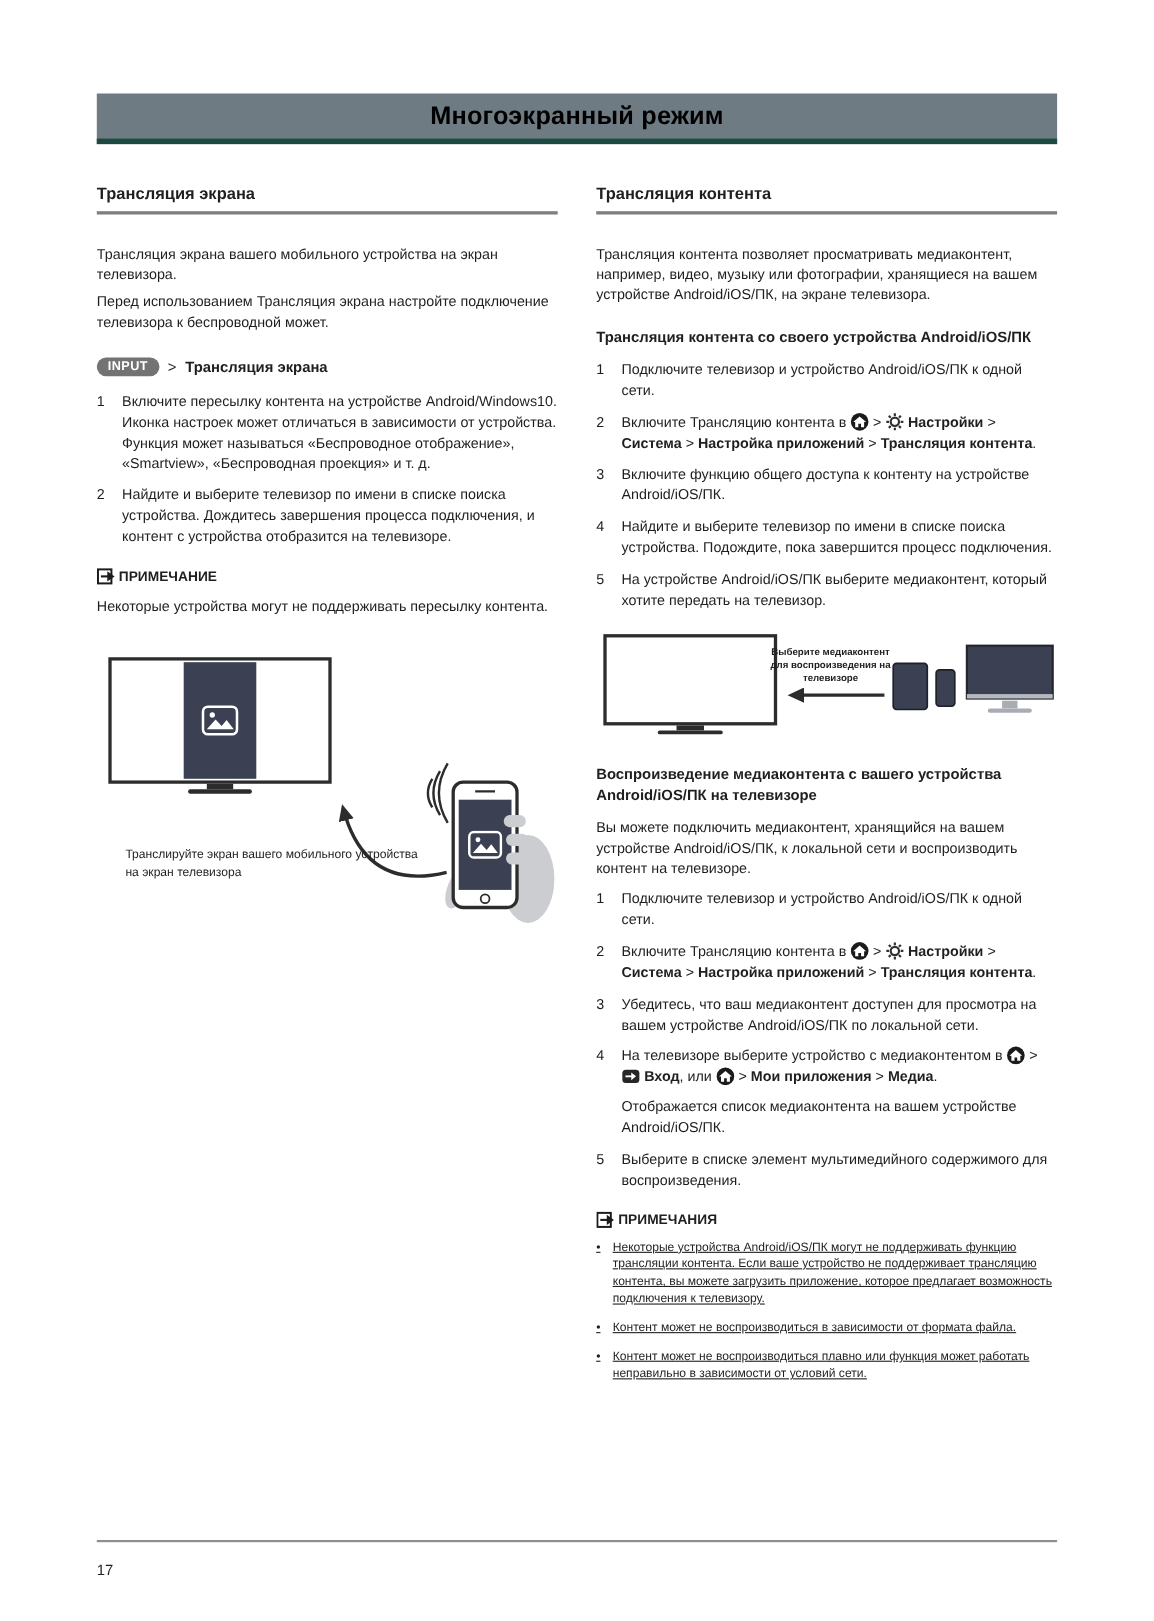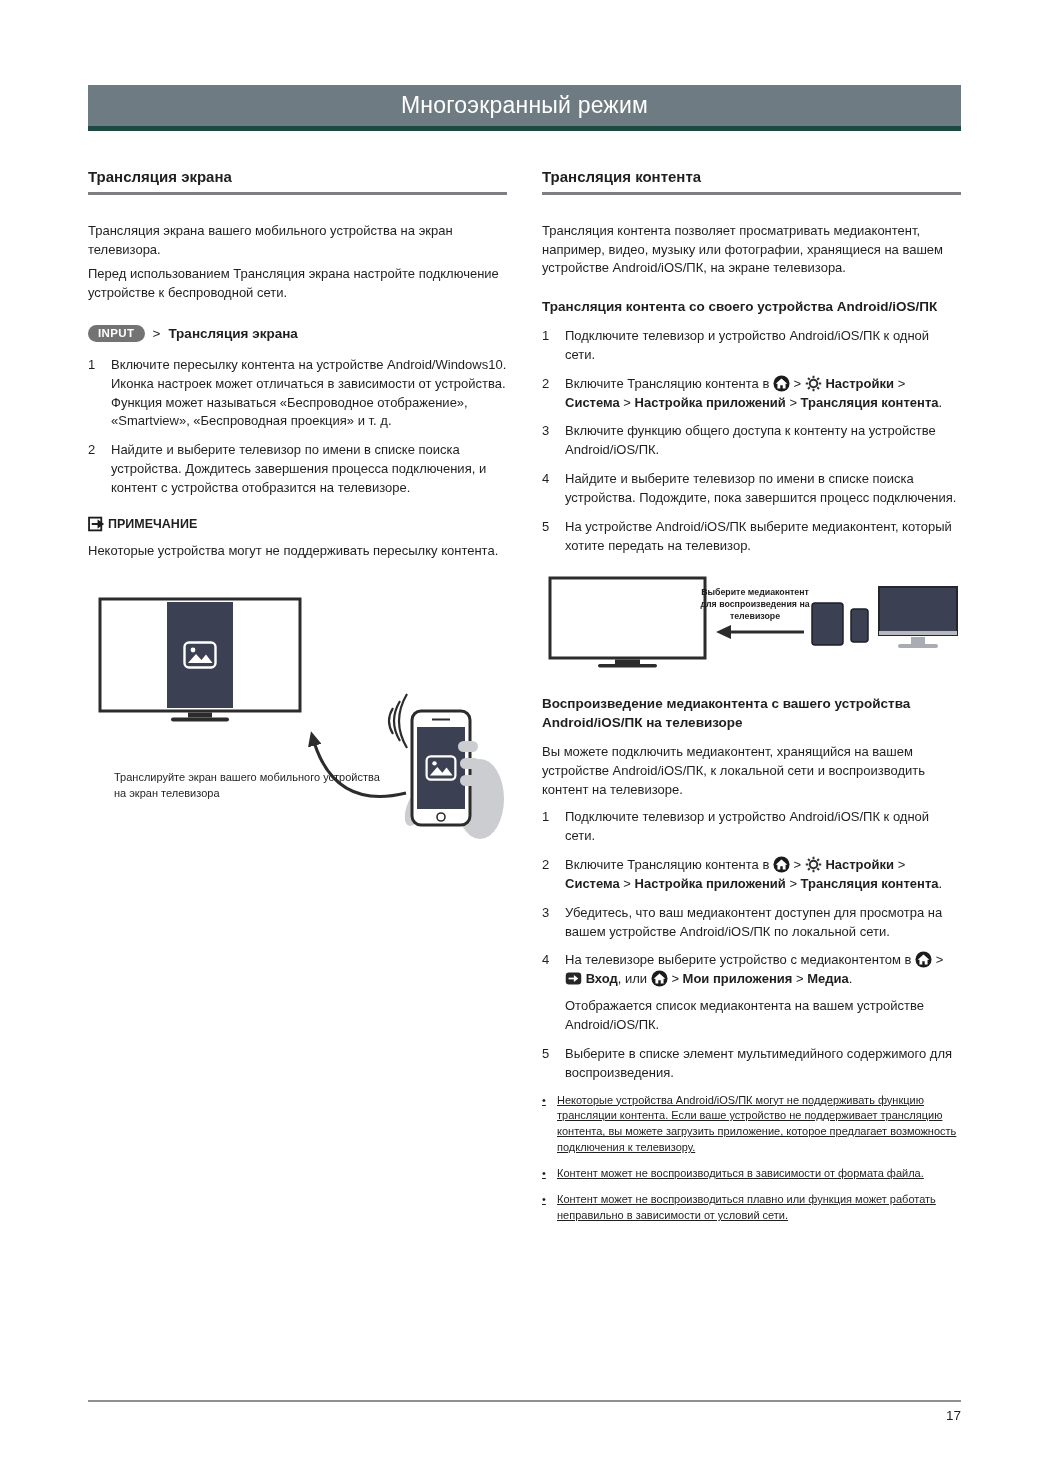--- a/index.html
+++ b/index.html
@@ -3,21 +3,21 @@
 <meta charset="utf-8">
 <style>
   html,body{margin:0;padding:0;}
   body{
     width:1049px;height:1474px;background:#ffffff;position:relative;overflow:hidden;
     font-family:"Liberation Sans","DejaVu Sans",sans-serif;color:#211e1f;
   }
   .page{padding:85px 88px 0 88px;}
   .banner{height:41px;background:#6e7b82;border-bottom:5px solid #1c4a43;
     display:flex;align-items:center;justify-content:center;}
-  .banner-title{color:#ffffff;font-size:23px;font-weight:normal;letter-spacing:.2px;}
+  .banner-title{color:#000000;font-size:23px;font-weight:bold;letter-spacing:.2px;}
   .columns{display:flex;gap:35px;margin-top:37px;align-items:flex-start;}
   .col{width:419px;flex:none;}
   .sec-head{font-size:15px;font-weight:bold;margin:0 0 27px 0;padding-bottom:7px;
     border-bottom:3px solid #7d7f82;}
   .para{font-size:13px;line-height:1.44;margin:0 0 9px 0;}
   .mb-sm{margin-bottom:6px;}
   .input-row{display:flex;align-items:center;gap:8px;margin:22px 0 14px 0;font-size:13.5px;}
   .badge-input{background:#737373;color:#fff;font-weight:bold;font-size:11.5px;
     padding:2px 10px 3px 10px;border-radius:10px;letter-spacing:.4px;}
   .step{display:flex;font-size:13px;line-height:1.45;margin:0 0 10px 0;}
@@ -30,21 +30,21 @@
   .subhead{font-size:13.5px;font-weight:bold;line-height:1.4;margin:20px 0 10px 0;}
   .bullet{display:flex;font-size:11px;line-height:1.45;margin:0 0 10px 0;text-decoration:underline;}
   .bullet::before{content:"•";flex:none;width:15px;}
   .illus-left{position:relative;height:252px;margin-top:30px;}
   .illus-left .cap{position:absolute;left:26px;top:178px;width:268px;text-align:left;
     font-size:11px;line-height:1.5;}
   .illus-right{position:relative;height:100px;margin:20px 0 4px 0;}
   .illus-right .sel-note{position:absolute;left:158px;top:12px;width:110px;text-align:center;
     font-size:8.8px;line-height:1.32;font-weight:bold;}
   .footer{position:absolute;left:88px;top:1400px;width:873px;border-top:2px solid #8d8f92;
-    text-align:right;padding-top:6px;font-size:13.5px;}
+    text-align:left;padding-top:18px;font-size:13.5px;}
 </style>
 </head>
 <body>
 
 <svg width="0" height="0" style="position:absolute" aria-hidden="true">
   <defs>
     <symbol id="ic-home" viewBox="0 0 18 18">
       <circle cx="9" cy="9" r="8.5" fill="#1b1b1b"></circle>
       <path d="M9 3.8 L15.2 9.2 H13.3 V14.2 H10.3 V10.9 H7.7 V14.2 H4.7 V9.2 H2.8 Z" fill="#ffffff"></path>
     </symbol>
@@ -84,21 +84,21 @@
   <div class="banner">
     <span class="banner-title">Многоэкранный режим</span>
   </div>
 
   <div class="columns">
 
     <div class="col">
       <h2 class="sec-head">Трансляция экрана</h2>
 
       <p class="para mb-sm">Трансляция экрана вашего мобильного устройства на экран телевизора.</p>
-      <p class="para">Перед использованием Трансляция экрана настройте подключение устройстве к беспроводной сети.</p>
+      <p class="para">Перед использованием Трансляция экрана настройте подключение телевизора к беспроводной может.</p>
 
       <div class="input-row">
         <span class="badge-input">INPUT</span>
         <span>&gt;</span>
         <b>Трансляция экрана</b>
       </div>
 
       <div class="step">
         <span class="num">1</span>
         <div class="stext">Включите пересылку контента на устройстве Android/Windows10. Иконка настроек может отличаться в зависимости от устройства. Функция может называться «Беспроводное отображение», «Smartview», «Беспроводная проекция» и т. д.</div>
@@ -282,20 +282,26 @@
           <b>Медиа</b><span>.</span>
           <div class="after-para">Отображается список медиаконтента на вашем устройстве Android/iOS/ПК.</div>
         </div>
       </div>
 
       <div class="step">
         <span class="num">5</span>
         <div class="stext">Выберите в списке элемент мультимедийного содержимого для воспроизведения.</div>
       </div>
 
+      <div class="note-head">
+        <svg class="note-ic">
+            <use href="#ic-note"></use>
+          </svg>
+        <span>ПРИМЕЧАНИЯ</span>
+      </div>
 
       <div class="bullet">
         <div class="btext">Некоторые устройства Android/iOS/ПК могут не поддерживать функцию трансляции контента. Если ваше устройство не поддерживает трансляцию контента, вы можете загрузить приложение, которое предлагает возможность подключения к телевизору.</div>
       </div>
       <div class="bullet">
         <div class="btext">Контент может не воспроизводиться в зависимости от формата файла.</div>
       </div>
       <div class="bullet">
         <div class="btext">Контент может не воспроизводиться плавно или функция может работать неправильно в зависимости от условий сети.</div>
       </div>

